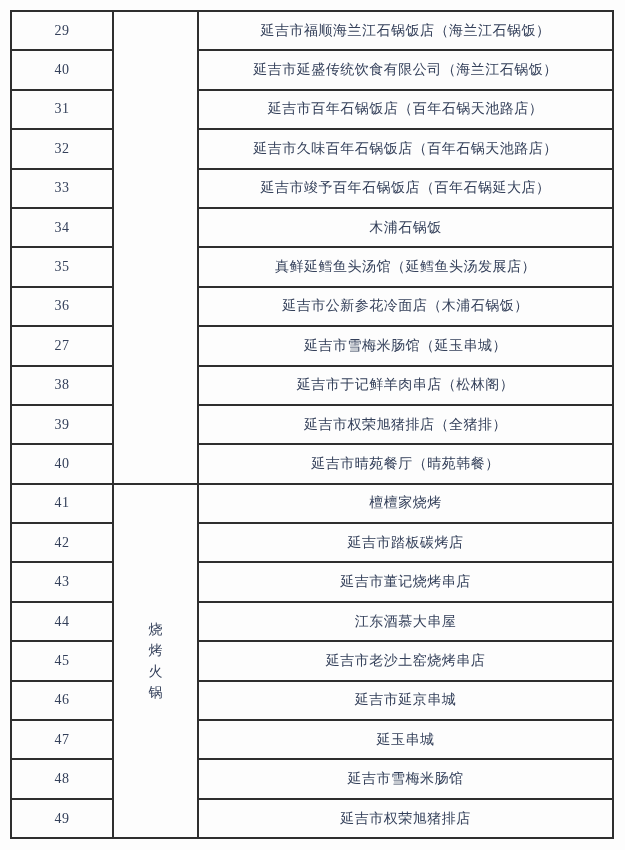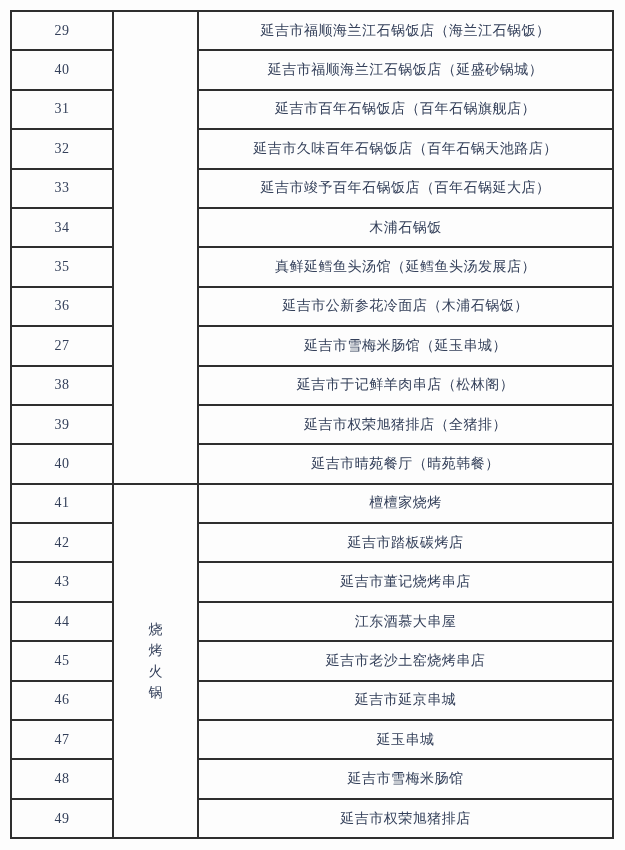--- a/index.html
+++ b/index.html
@@ -62,25 +62,25 @@
       <col class="col-name">
     </colgroup>
     <tbody>
         <tr>
           <td class="num-cell">29</td>
           <td class="category-cell" rowspan="12"></td>
           <td class="name-cell">延吉市福顺海兰江石锅饭店（海兰江石锅饭）</td>
         </tr>
         <tr>
           <td class="num-cell">40</td>
-          <td class="name-cell">延吉市福顺海兰江石锅饭店（延盛砂锅城）</td>
+          <td class="name-cell">延吉市延盛传统饮食有限公司（海兰江石锅饭）</td>
         </tr>
         <tr>
           <td class="num-cell">31</td>
-          <td class="name-cell">延吉市百年石锅饭店（百年石锅旗舰店）</td>
+          <td class="name-cell">延吉市百年石锅饭店（百年石锅天池路店）</td>
         </tr>
         <tr>
           <td class="num-cell">32</td>
           <td class="name-cell">延吉市久味百年石锅饭店（百年石锅天池路店）</td>
         </tr>
         <tr>
           <td class="num-cell">33</td>
           <td class="name-cell">延吉市竣予百年石锅饭店（百年石锅延大店）</td>
         </tr>
         <tr>

